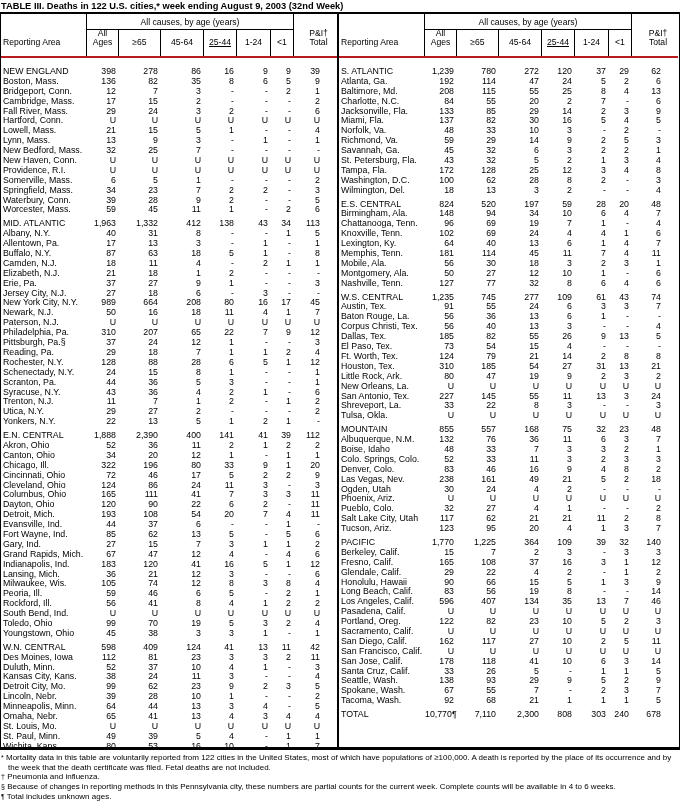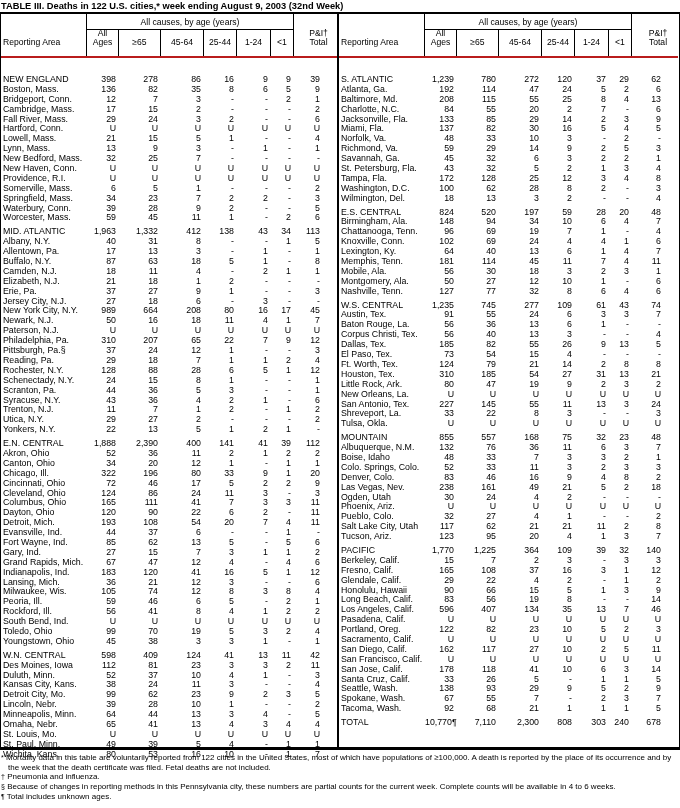--- a/index.html
+++ b/index.html
@@ -15,27 +15,27 @@
   .hrow1 .hc-area{width:86px;border-right:1px solid #000;}
   .hrow1 .hc-group{width:207px;border-right:1px solid #000;border-bottom:1px solid #000;text-align:center;font-size:8.6px;line-height:16px;}
   .hrow1 .hc-pi{flex:1;}
   .hrow2{display:flex;height:26px;align-items:stretch;}
   .hrow2 .hc{box-sizing:border-box;font-size:8.6px;line-height:8.8px;white-space:pre-line;display:flex;align-items:flex-end;justify-content:center;text-align:center;padding-bottom:9px;}
   .hrow2 .hc:not(:last-child){border-right:1px solid #000;}
   .hc.w0{width:86px;justify-content:flex-start;text-align:left;padding-left:2px;}
   .hc.w1{width:32px;}
   .hc.w2{width:42px;}
   .hc.w3{width:43px;}
-  .hc.w4{width:33px;}
+  .hc.w4{width:33px;text-decoration:underline;}
   .hc.w5{width:34px;}
   .hc.w6{width:23px;}
   .hc.w7{flex:1;padding-left:6px;}
   .body{padding-top:1px;flex:1;}
   .section{margin-top:4px;}
-  .section:first-child{margin-top:16px;}
+  .section:first-child{margin-top:8px;}
   .row{display:flex;height:9.9px;font-size:8.8px;line-height:9.9px;white-space:nowrap;}
   .cell{box-sizing:border-box;}
   .cell.c0{width:86px;text-align:left;padding-left:2px;overflow:hidden;}
   .cell.c1{width:32px;text-align:right;padding-right:3px;}
   .cell.c2{width:42px;text-align:right;padding-right:3px;}
   .cell.c3{width:43px;text-align:right;padding-right:3px;}
   .cell.c4{width:33px;text-align:right;padding-right:3px;}
   .cell.c5{width:34px;text-align:right;padding-right:3px;}
   .cell.c6{width:23px;text-align:right;padding-right:3px;}
   .cell.c7{flex:1;text-align:right;padding-right:17px;}
@@ -941,21 +941,21 @@
             <span class="cell c0">Chattanooga, Tenn.</span>
             <span class="cell c1">96</span>
             <span class="cell c2">69</span>
             <span class="cell c3">19</span>
             <span class="cell c4">7</span>
             <span class="cell c5">1</span>
             <span class="cell c6">-</span>
             <span class="cell c7">4</span>
           </div>
           <div class="row">
-            <span class="cell c0">Knoxville, Conn.</span>
+            <span class="cell c0">Knoxville, Tenn.</span>
             <span class="cell c1">102</span>
             <span class="cell c2">69</span>
             <span class="cell c3">24</span>
             <span class="cell c4">4</span>
             <span class="cell c5">4</span>
             <span class="cell c6">1</span>
             <span class="cell c7">6</span>
           </div>
           <div class="row">
             <span class="cell c0">Lexington, Ky.</span>

